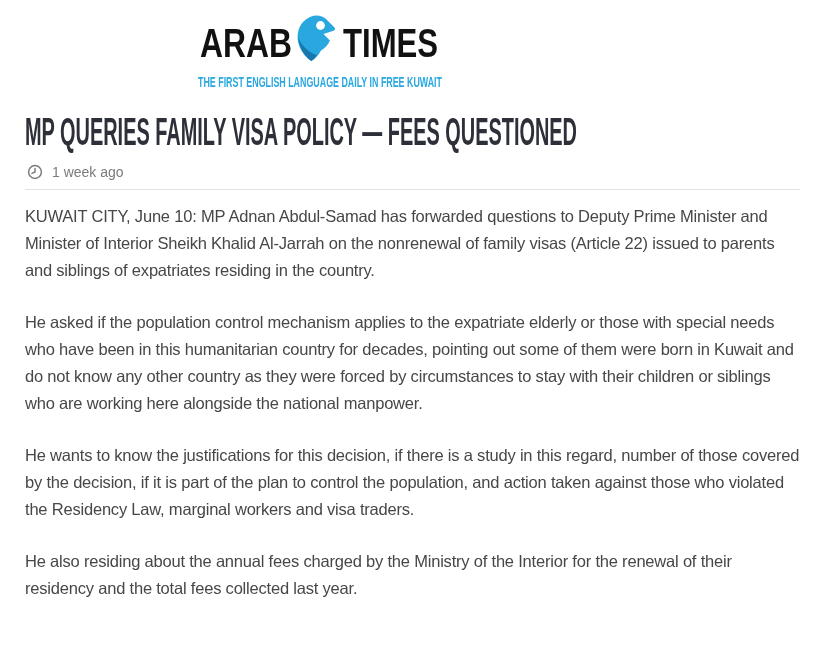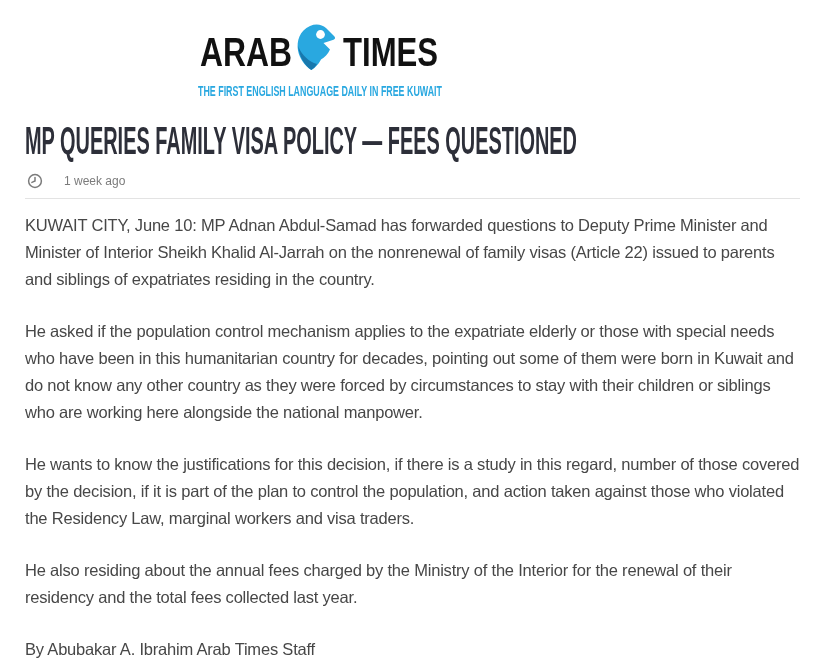--- a/index.html
+++ b/index.html
@@ -5,21 +5,21 @@
   html, body { margin: 0; padding: 0; }
   body {
     width: 826px; height: 668px;
     background: var(--background, #fff);
     font-family: "Liberation Sans", sans-serif;
     overflow: hidden;
   }
   .page { width: 826px; height: 668px; position: relative; }
 
   
-  .masthead { padding-top: 20px; }
+  .masthead { padding-top: 11px; }
   .logo { display: block; margin-left: 198px; width: 244px; text-decoration: none; cursor: pointer; }
   .logo-svg { display: block; }
   .logo-word {
     fill: var(--logo-text, #111);
     font-family: "Liberation Sans", sans-serif;
     font-weight: bold; font-size: 40px;
   }
   .bird-main { fill: var(--brand-blue, #29A8E0); }
   .bird-dark { fill: var(--brand-dark-blue, #1878AD); }
   .bird-eye  { fill: #ffffff; }
@@ -34,23 +34,23 @@
   .headline-svg { display: block; margin: 20px 0 0 25px; }
   .headline-text {
     fill: var(--headline, #2D2F39);
     font-family: "Liberation Sans", sans-serif;
     font-weight: bold; font-size: 38px;
   }
 
   
   .meta {
     margin: 11px 0 0 27px;
-    display: flex; align-items: center; gap: 21px;
+    display: flex; align-items: center; gap: 9px;
     color: var(--meta-text, #7B7B7B);
-    font-size: 12px;
+    font-size: 14px;
   }
   .clock-svg { display: block; stroke: var(--meta-text, #7B7B7B); }
   .clock-svg circle, .clock-svg path { fill: none; stroke-width: 1.5; stroke-linecap: round; }
 
   .divider {
     border: none; border-top: 1px solid var(--divider, #E3E3E3);
     margin: 9px 0 0 25px; width: 775px;
   }
 
   
@@ -96,16 +96,15 @@
     <span class="time">1 week ago</span>
   </div>
 
   <hr class="divider">
 
   <article class="article-body">
     <p>KUWAIT CITY, June 10: MP Adnan Abdul-Samad has forwarded questions to Deputy Prime Minister and Minister of Interior Sheikh Khalid Al-Jarrah on the nonrenewal of family visas (Article 22) issued to parents and siblings of expatriates residing in the country.</p>
     <p>He asked if the population control mechanism applies to the expatriate elderly or those with special needs who have been in this humanitarian country for decades, pointing out some of them were born in Kuwait and do not know any other country as they were forced by circumstances to stay with their children or siblings who are working here alongside the national manpower.</p>
     <p>He wants to know the justifications for this decision, if there is a study in this regard, number of those covered by the decision, if it is part of the plan to control the population, and action taken against those who violated the Residency Law, marginal workers and visa traders.</p>
     <p>He also residing about the annual fees charged by the Ministry of the Interior for the renewal of their residency and the total fees collected last year.</p>
-    <p class="byline">By Abubakar A. Ibrahim Arab Times Staff</p>
   </article>
 
 </div>
 
 </body></html>

